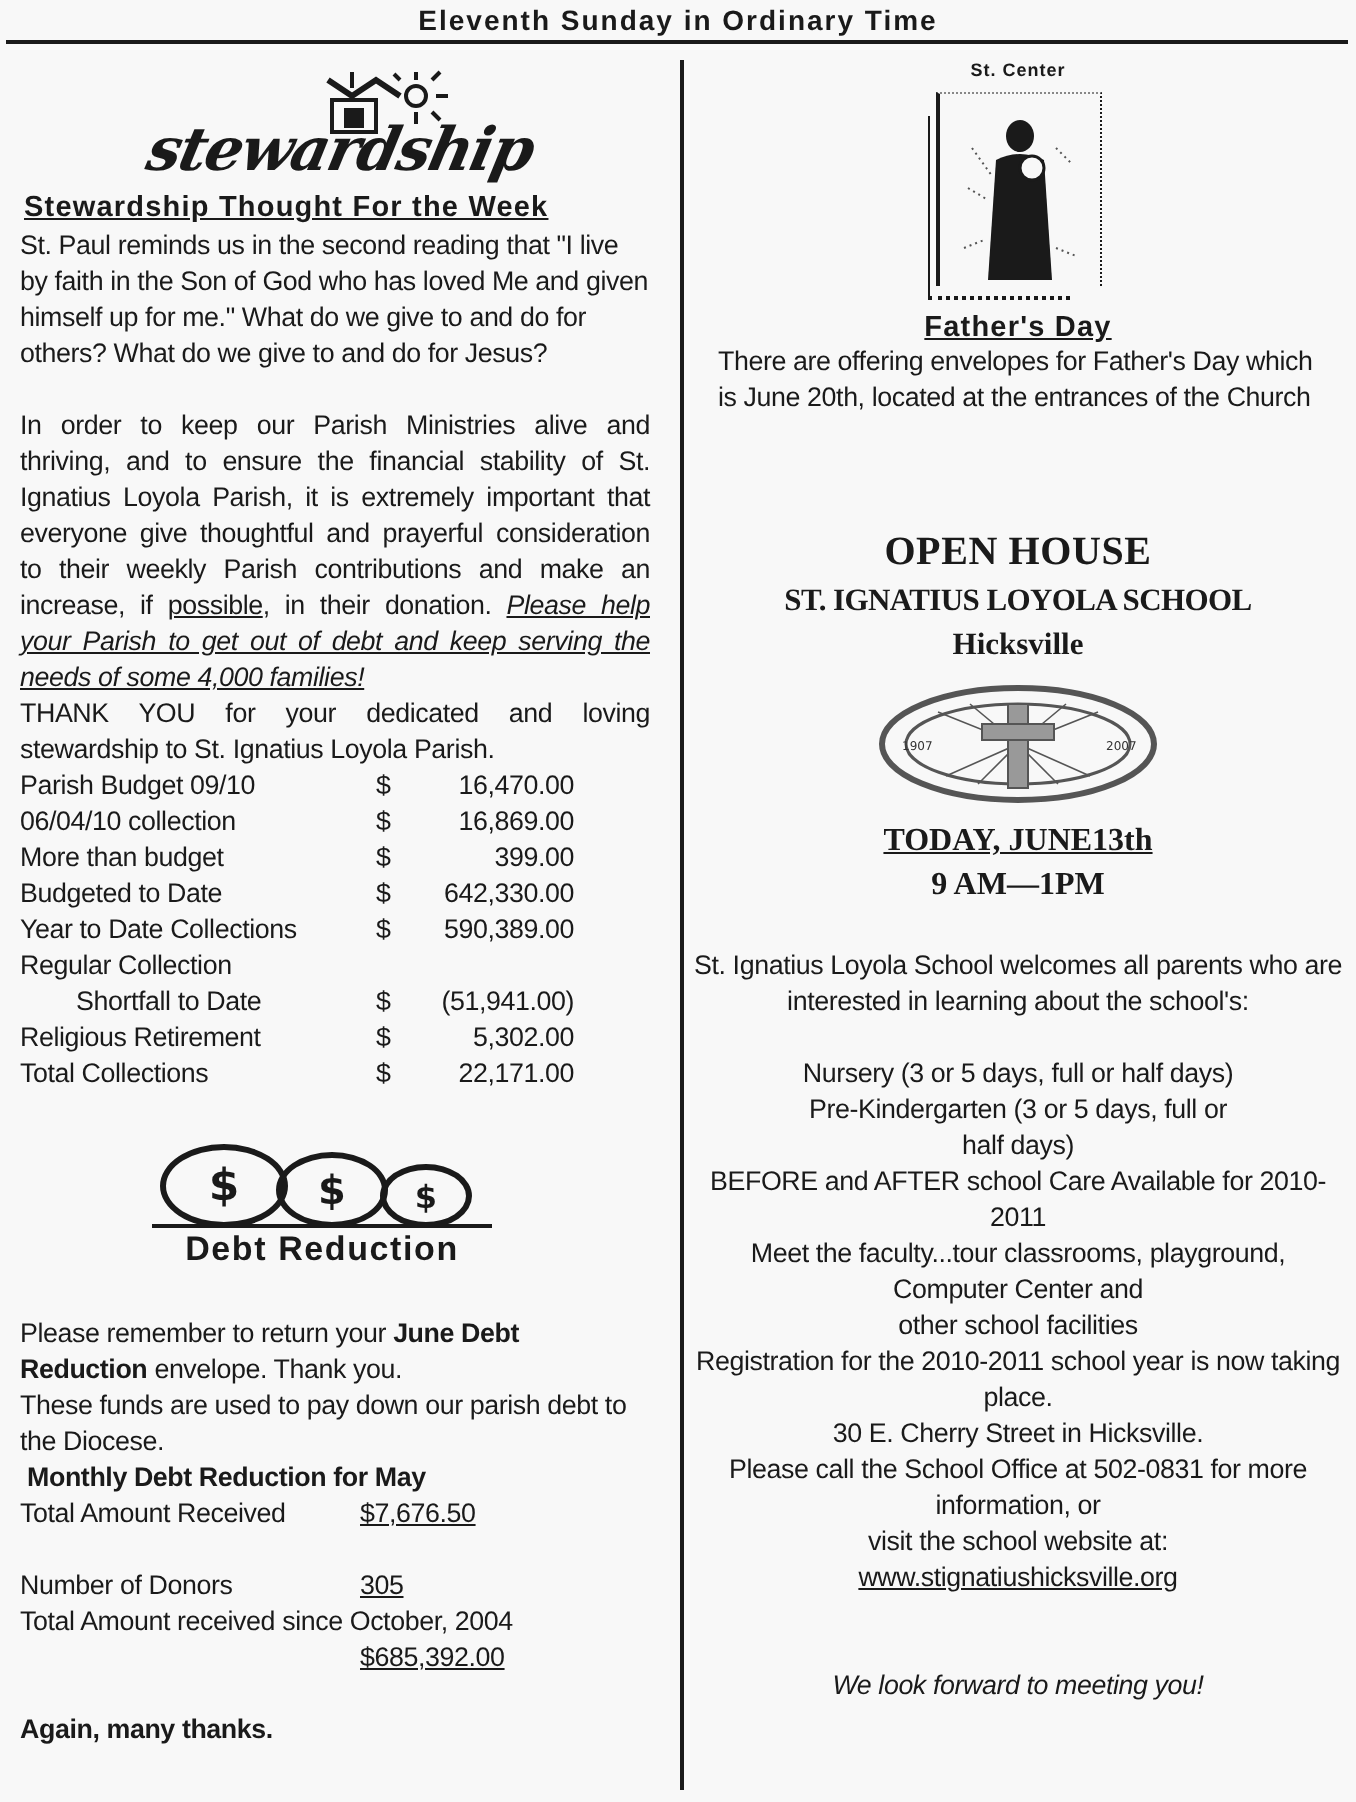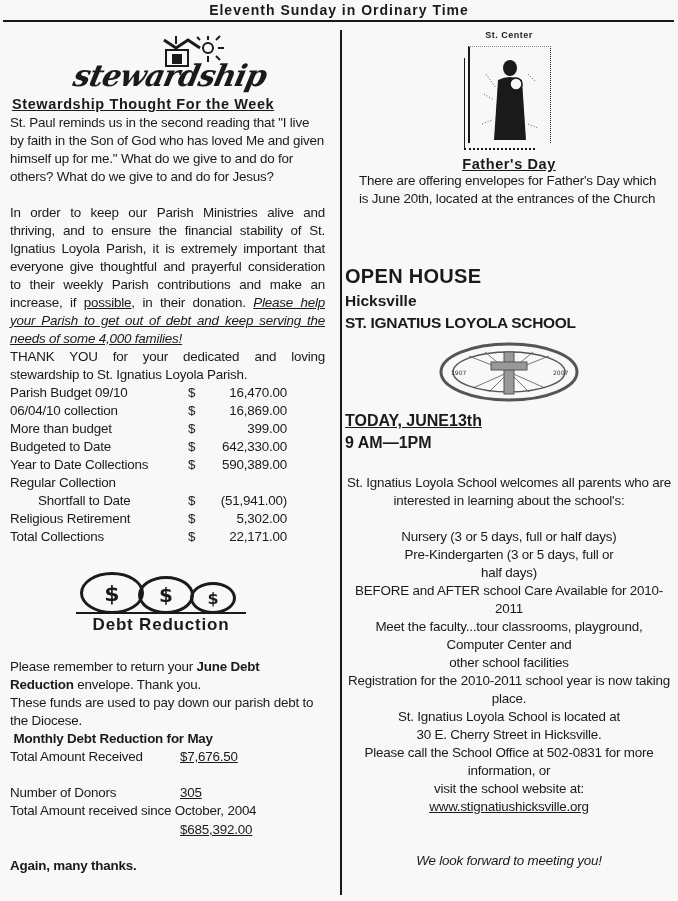--- a/index.html
+++ b/index.html
@@ -65,21 +65,21 @@
   .joseph-cap { font-size: 9px; font-weight: bold; text-align: center; letter-spacing: 0.5px; }
   .joseph-frame {
     position: absolute; left: 8px; top: 16px; width: 80px; height: 96px;
     border-left: 2px solid #1a1a1a; border-right: 1px dotted #1a1a1a; border-top: 1px dotted #888;
   }
   .joseph-frame2 {
     position: absolute; left: 4px; top: 28px; width: 70px; height: 90px;
     border-left: 1px solid #1a1a1a; border-bottom: 2px dotted #1a1a1a;
   }
 
-  .open-house { font-family: Liberation Sans, sans-serif; font-weight: bold; text-align: left; }
+  .open-house { font-family: Liberation Serif, serif; font-weight: bold; text-align: center; }
   .oh1 { font-size: 20px; letter-spacing: 0.3px; line-height: 28px; margin-top: 54px; }
   .oh2 { font-size: 15.5px; line-height: 22px; letter-spacing: -0.3px; }
   .oh3 { font-size: 15.5px; line-height: 22px; }
   .seal { width: 140px; height: 60px; margin: 8px auto 0; position: relative; }
   .today { font-size: 16px; line-height: 22px; text-decoration: underline; margin-top: 8px; }
   .time { font-size: 16px; line-height: 22px; }
 </style>
 </head>
 <body>
 
@@ -206,22 +206,22 @@
       <g stroke="#555" stroke-width="1" stroke-dasharray="1,2">
         <path d="M6 20 L16 34 M4 40 L14 46 M48 20 L56 28 M2 70 L12 66 M48 70 L58 74"></path>
       </g>
     </svg>
   </div>
 
   <div class="center b u" style="font-size:14.5px;letter-spacing:0.6px;margin-top:4px;">Father's Day</div>
   <div class="txt" style="margin-left:14px;width:310px;">There are offering envelopes for Father's Day which is June 20th, located at the entrances of the Church</div>
 
   <div class="open-house oh1">OPEN HOUSE</div>
+  <div class="open-house oh2">ST. IGNATIUS LOYOLA SCHOOL</div>
   <div class="open-house oh3">Hicksville</div>
-  <div class="open-house oh2">ST. IGNATIUS LOYOLA SCHOOL</div>
 
   <div class="seal">
     <svg width="140" height="60" viewBox="0 0 140 60">
       <ellipse cx="70" cy="30" rx="68" ry="28" fill="none" stroke="#555" stroke-width="3"></ellipse>
       <ellipse cx="70" cy="30" rx="56" ry="20" fill="#f8f8f8" stroke="#555" stroke-width="1.5"></ellipse>
       <g stroke="#555" stroke-width="0.8">
         <line x1="70" y1="30" x2="30" y2="14"></line>
           <line x1="70" y1="30" x2="34" y2="46"></line>
         <line x1="70" y1="30" x2="110" y2="14"></line>
           <line x1="70" y1="30" x2="106" y2="46"></line>
@@ -241,19 +241,18 @@
   <div class="open-house time">9 AM—1PM</div>
 
   <div class="txt center" style="margin-top:20px;">St. Ignatius Loyola School welcomes all parents who are interested in learning about the school's:</div>
   <div style="height:18px"></div>
   <div class="txt center" style="padding:0 40px;">Nursery (3 or 5 days, full or half days)</div>
   <div class="txt center" style="padding:0 50px;">Pre-Kindergarten (3 or 5 days, full or half days)</div>
   <div class="txt center" style="padding:0 10px;">BEFORE and AFTER school Care Available for 2010-2011</div>
   <div class="txt center" style="padding:0 30px;">Meet the faculty...tour classrooms, playground, Computer Center and</div>
   <div class="txt center">other school facilities</div>
   <div class="txt center">Registration for the 2010-2011 school year is now taking place.</div>
-  <div class="txt center">St. Ignatius Loyola School is located at</div>
   <div class="txt center">30 E. Cherry Street in Hicksville.</div>
   <div class="txt center">Please call the School Office at 502-0831 for more information, or</div>
   <div class="txt center">visit the school website at:</div>
   <div class="txt center u">www.stignatiushicksville.org</div>
   <div class="txt center i" style="margin-top:36px;">We look forward to meeting you!</div>
 </div>
 
 </body></html>

